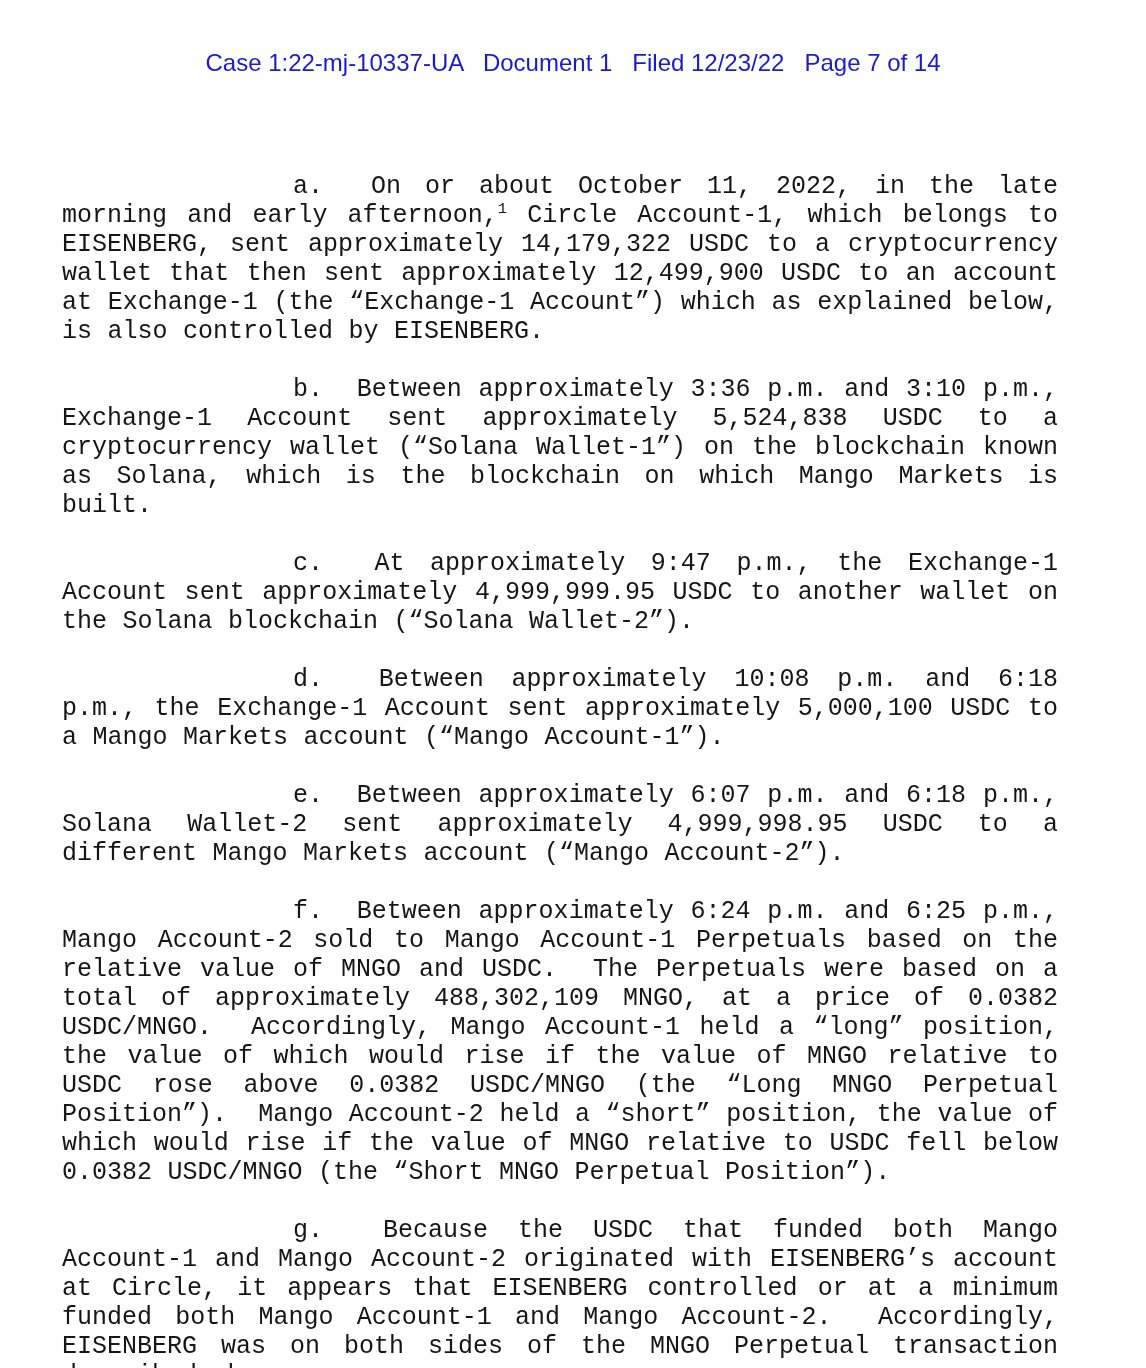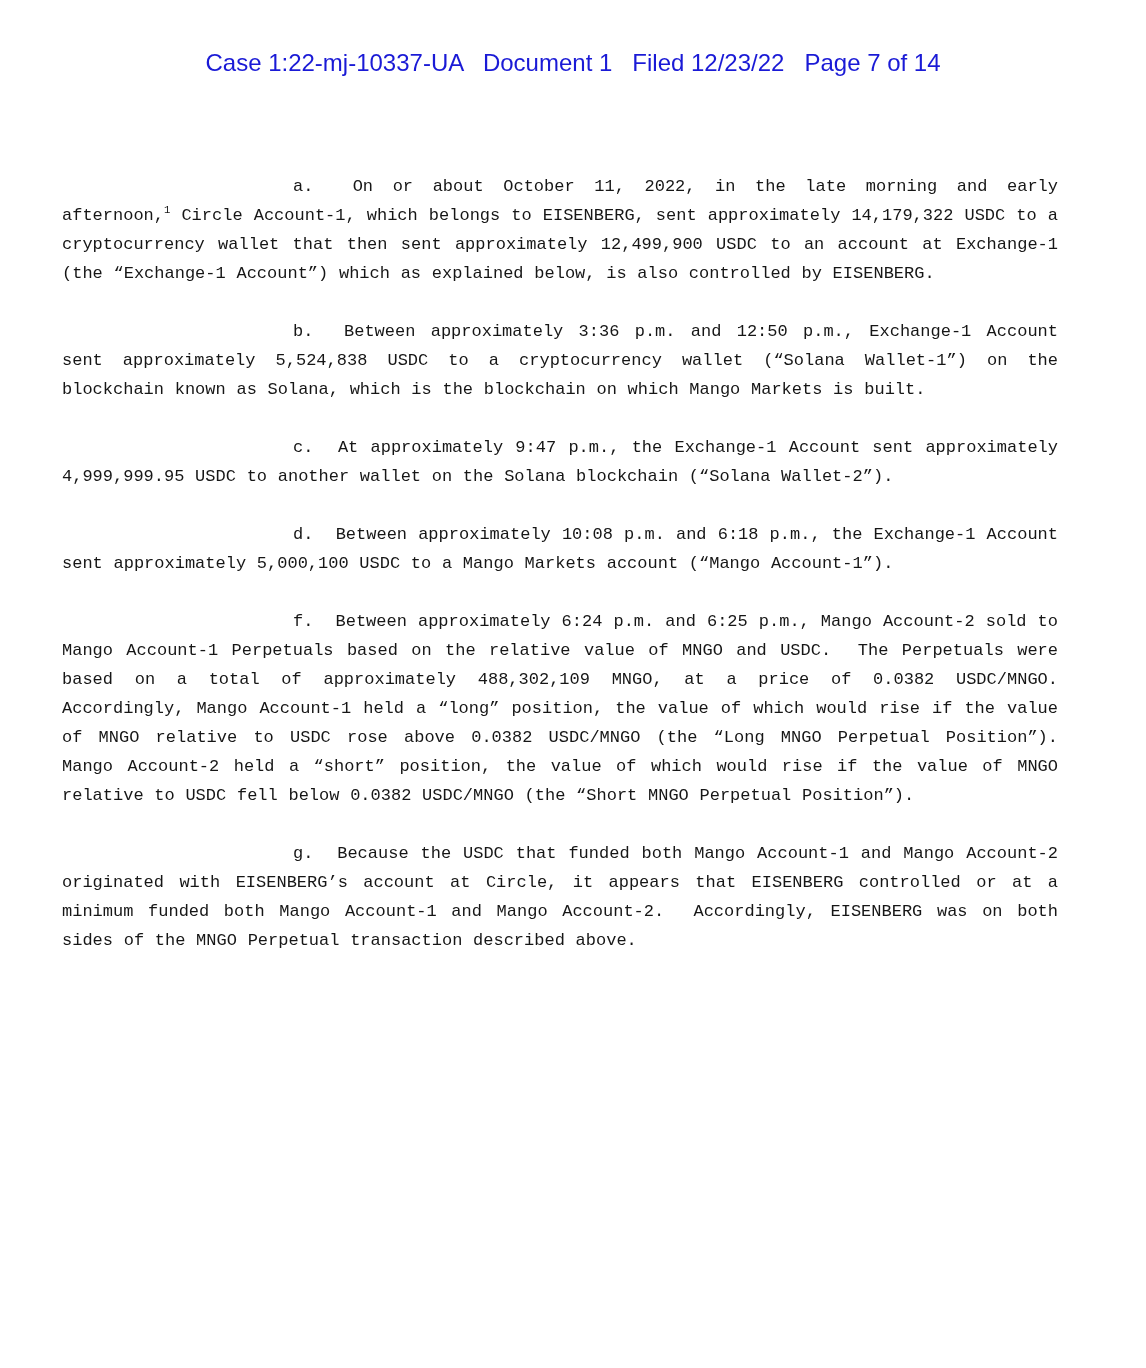--- a/index.html
+++ b/index.html
@@ -29,39 +29,40 @@
     white-space: pre;
   }
   .content {
     position: absolute;
     top: 140px;
     left: 62px;
     width: 996px;
   }
   .para {
     margin: 0 0 29px 0;
-    font-size: 17px;
+    font-size: 25px;
     line-height: 29px;
     text-align: justify;
     text-indent: 231px;
     white-space: pre-wrap;
     word-spacing: 0.5px;
   }
   .para sup {
     font-size: 62%;
     line-height: 0;
     vertical-align: super;
   }
 </style>
 </head>
 <body>
 
 <div class="page">
   <div class="case-header" style="color: rgb(26, 26, 214);">Case 1:22-mj-10337-UA   Document 1   Filed 12/23/22   Page 7 of 14</div>
   <div class="content">
       <p class="para"><span>a.  </span><span>On or about October 11, 2022, in the late morning and early afternoon,</span><sup>1</sup><span> Circle Account-1, which belongs to EISENBERG, sent approximately 14,179,322 USDC to a cryptocurrency wallet that then sent approximately 12,499,900 USDC to an account at Exchange-1 (the “Exchange-1 Account”) which as explained below, is also controlled by EISENBERG.</span></p>
-      <p class="para"><span>b.  </span><span>Between approximately 3:36 p.m. and 12:50 p.m., Exchange-1 Account sent approximately 5,524,838 USDC to a cryptocurrency wallet (“Solana Wallet-1”) on the blockchain known as Solana, which is the blockchain on which Mango Markets is built.</span></p>
+      <p class="para"><span>b.  </span><span>Between approximately 3:36 p.m. and 3:10 p.m., Exchange-1 Account sent approximately 5,524,838 USDC to a cryptocurrency wallet (“Solana Wallet-1”) on the blockchain known as Solana, which is the blockchain on which Mango Markets is built.</span></p>
       <p class="para"><span>c.  </span><span>At approximately 9:47 p.m., the Exchange-1 Account sent approximately 4,999,999.95 USDC to another wallet on the Solana blockchain (“Solana Wallet-2”).</span></p>
       <p class="para"><span>d.  </span><span>Between approximately 10:08 p.m. and 6:18 p.m., the Exchange-1 Account sent approximately 5,000,100 USDC to a Mango Markets account (“Mango Account-1”).</span></p>
+      <p class="para"><span>e.  </span><span>Between approximately 6:07 p.m. and 6:18 p.m., Solana Wallet-2 sent approximately 4,999,998.95 USDC to a different Mango Markets account (“Mango Account-2”).</span></p>
       <p class="para"><span>f.  </span><span>Between approximately 6:24 p.m. and 6:25 p.m., Mango Account-2 sold to Mango Account-1 Perpetuals based on the relative value of MNGO and USDC.  The Perpetuals were based on a total of approximately 488,302,109 MNGO, at a price of 0.0382 USDC/MNGO.  Accordingly, Mango Account-1 held a “long” position, the value of which would rise if the value of MNGO relative to USDC rose above 0.0382 USDC/MNGO (the “Long MNGO Perpetual Position”).  Mango Account-2 held a “short” position, the value of which would rise if the value of MNGO relative to USDC fell below 0.0382 USDC/MNGO (the “Short MNGO Perpetual Position”).</span></p>
       <p class="para"><span>g.  </span><span>Because the USDC that funded both Mango Account-1 and Mango Account-2 originated with EISENBERG’s account at Circle, it appears that EISENBERG controlled or at a minimum funded both Mango Account-1 and Mango Account-2.  Accordingly, EISENBERG was on both sides of the MNGO Perpetual transaction described above.</span></p>
     </div>
 </div>
 
 </body></html>

